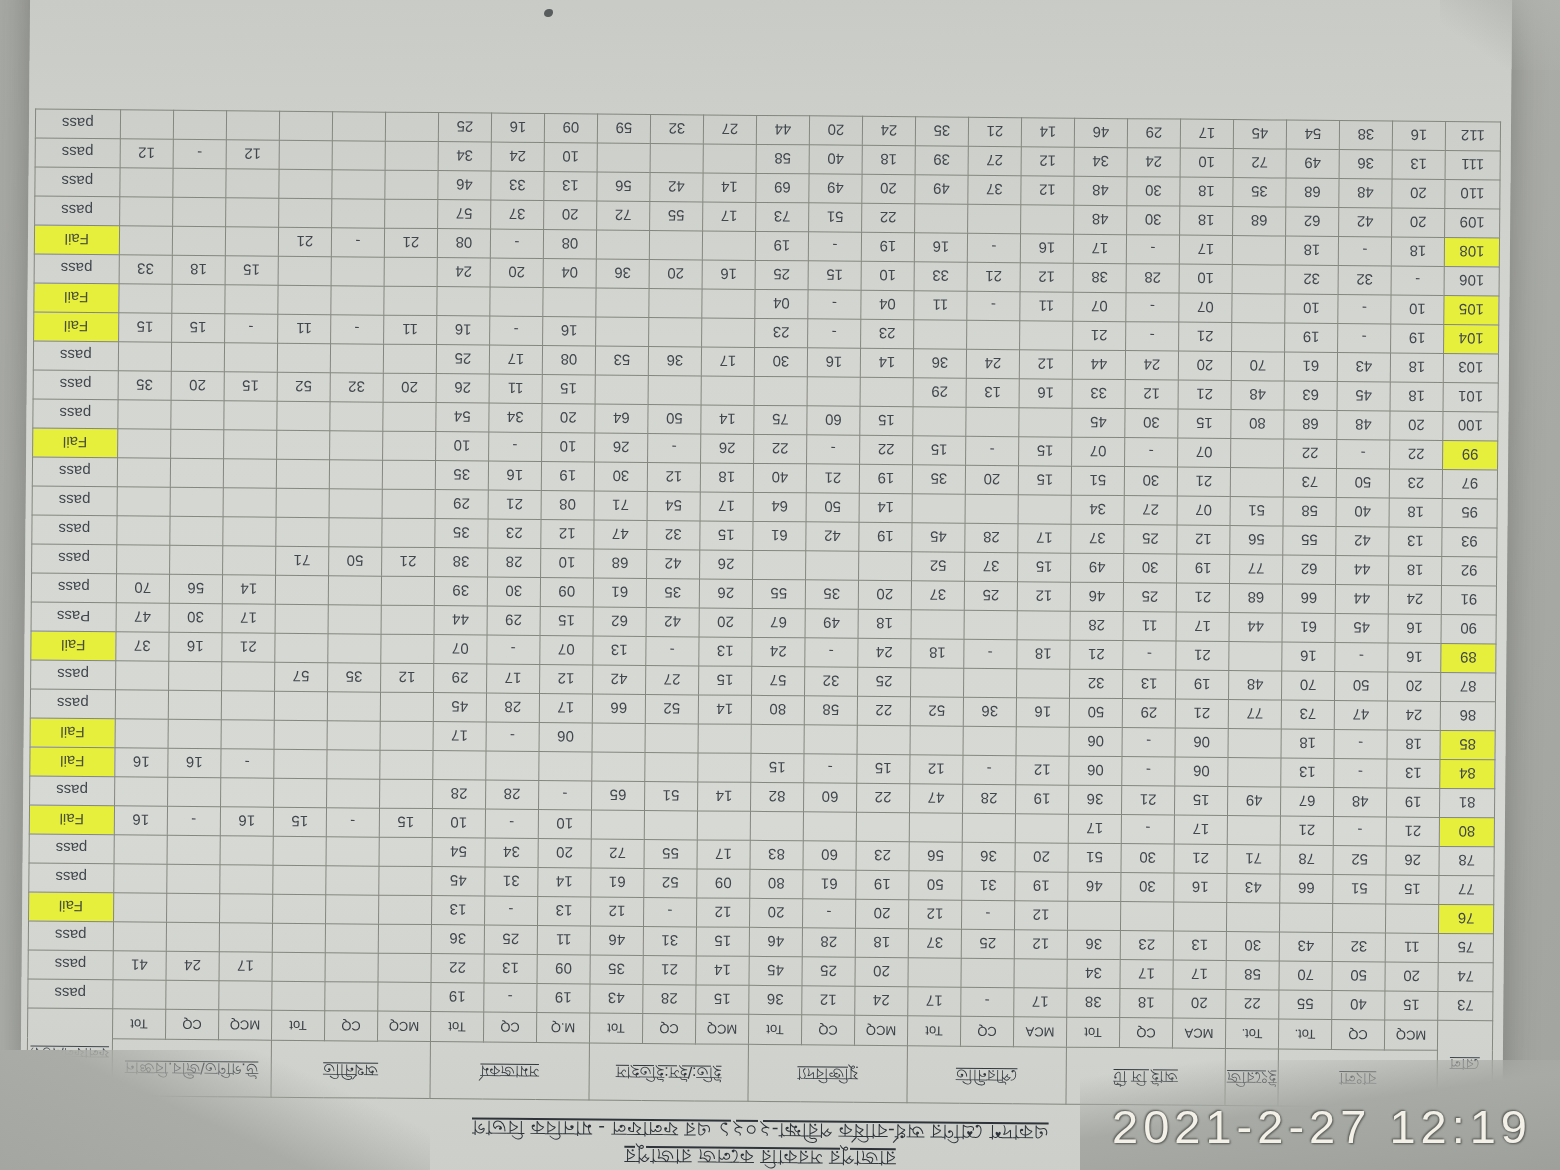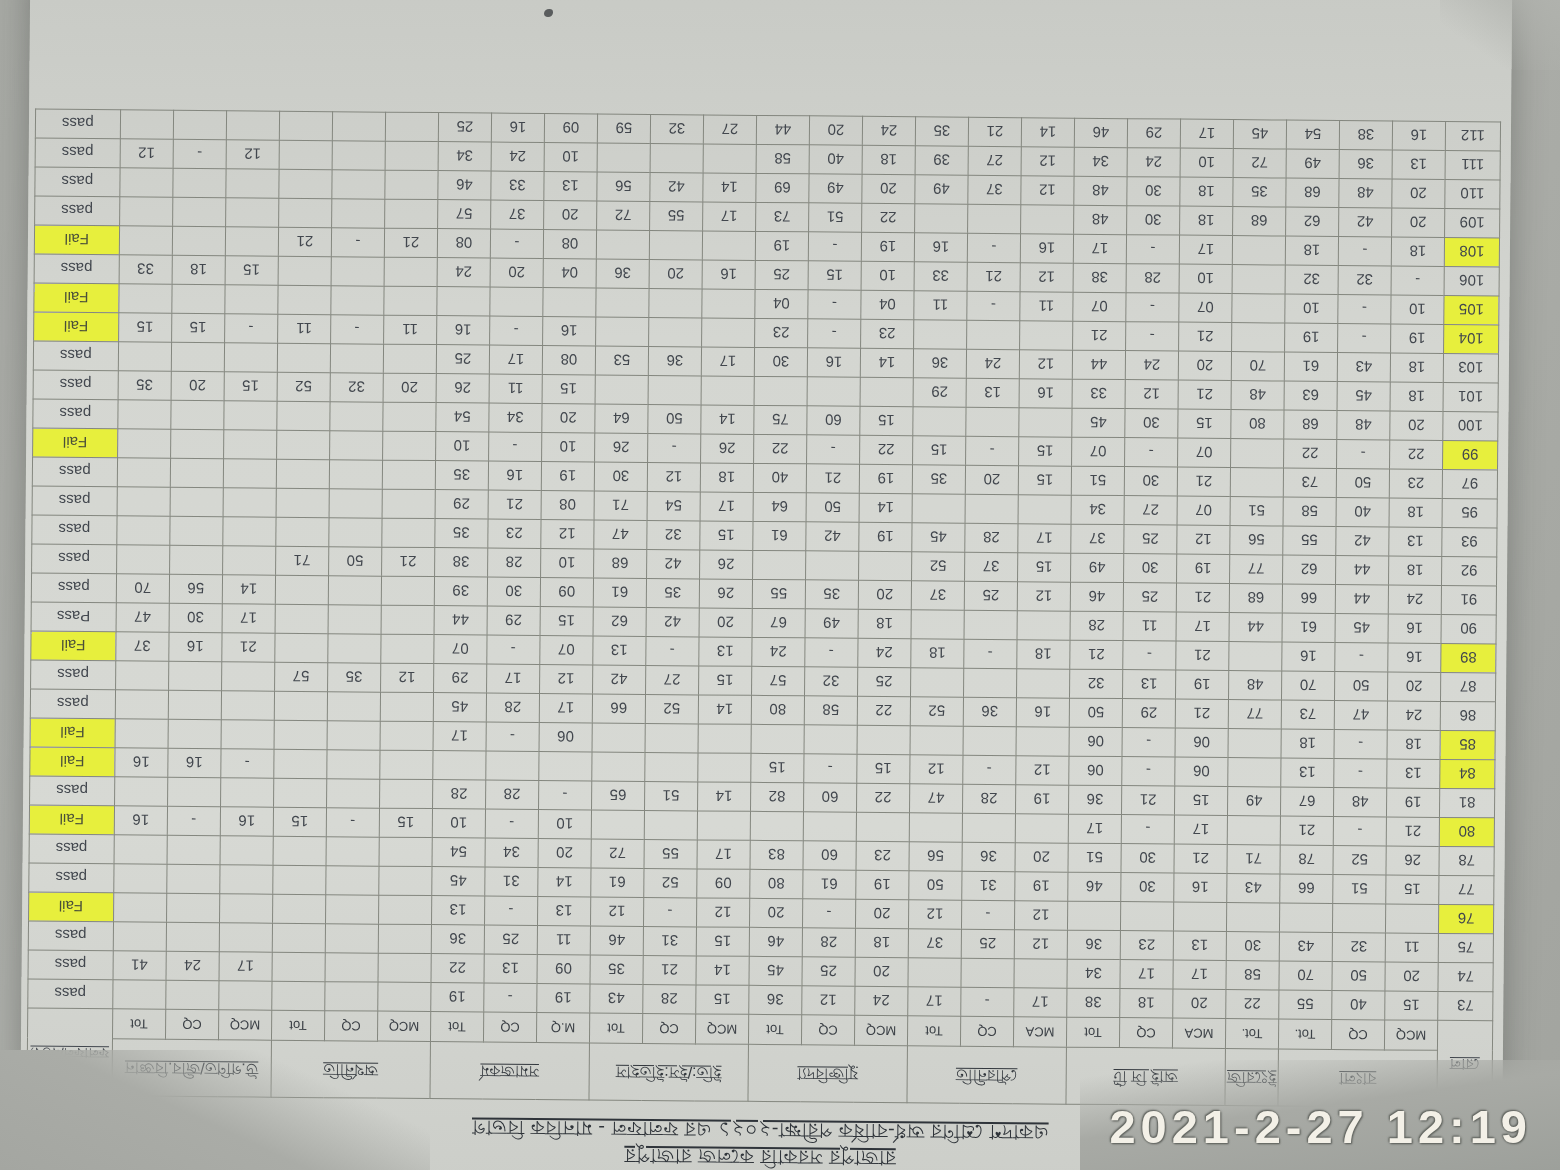--- a/index.html
+++ b/index.html
@@ -42,21 +42,21 @@
   .edge-br{
     right:0;bottom:0;width:480px;height:110px;
     background:linear-gradient(-8deg,#9da09b 0%,#a8aaa5 55%,rgba(168,170,165,0) 90%);
   }
   .edge-tr{
     right:0;top:0;width:120px;height:70px;
     background:linear-gradient(215deg,#b0b2ad 0%,rgba(176,178,173,0) 70%);
   }
   .timestamp{
     position:absolute;right:28px;bottom:16px;
-    font-size:47px;letter-spacing:5px;color:#f3f0e7;font-weight:bold;
+    font-size:47px;letter-spacing:5px;color:#f3f0e7;font-weight:normal;
     text-shadow:0 0 2px #6a6d68,1px 1px 2px #585b56,-1px -1px 2px #585b56;
     font-family:"Liberation Sans",sans-serif;
   }
   .speck{
     position:absolute;left:544px;top:9px;width:9px;height:8px;border-radius:60% 40% 55% 45%;
     background:#474a4c;opacity:.85;filter:blur(.4px);
   }
 </style>
 </head>
 <body>

